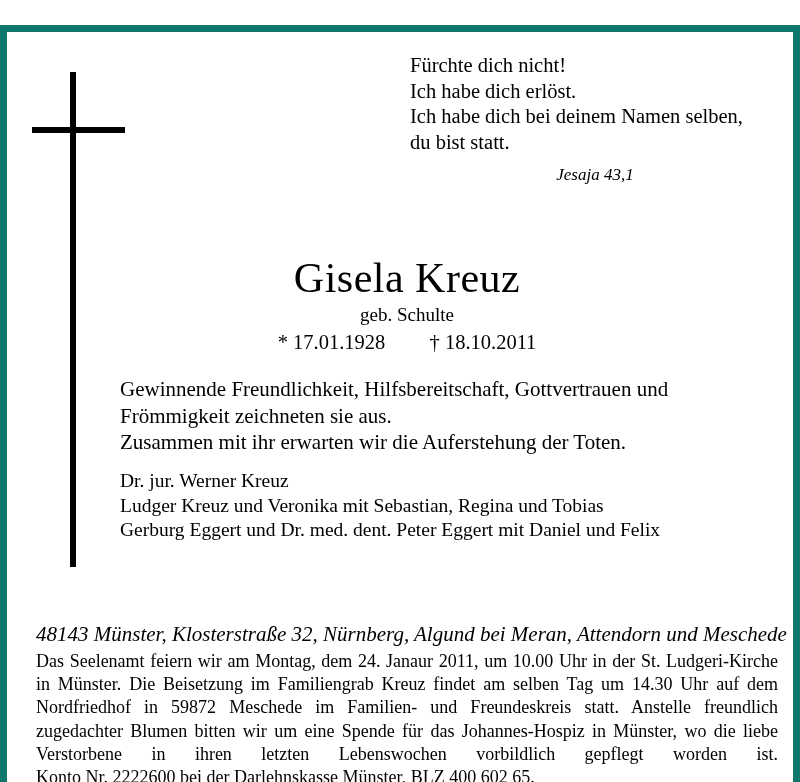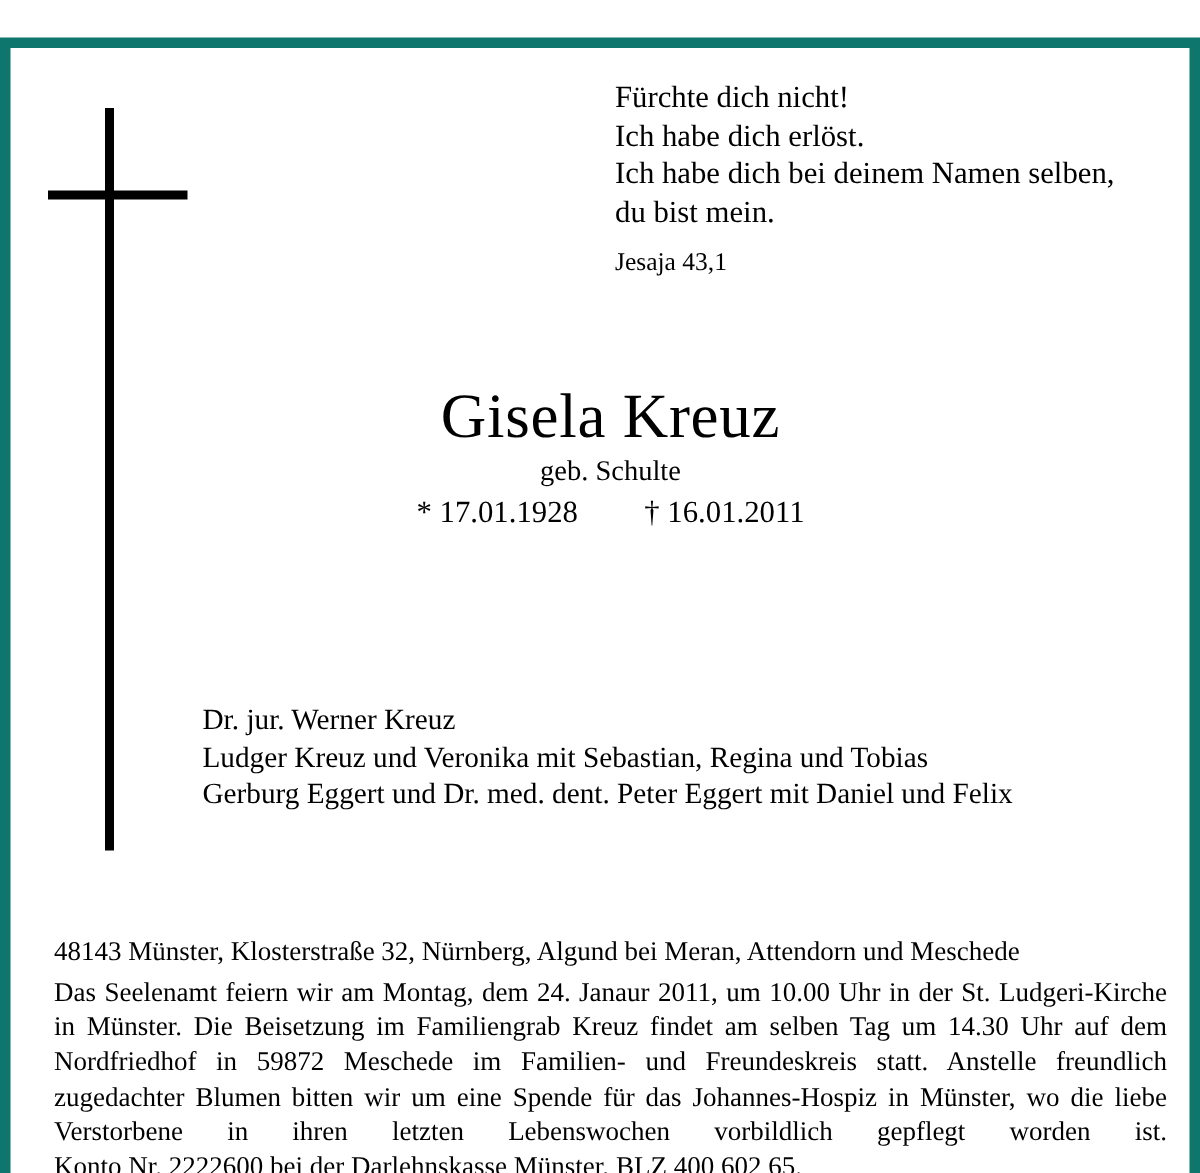--- a/index.html
+++ b/index.html
@@ -62,22 +62,23 @@
     width: 380px;
   }
   .epigraph-line {
     font-size: 20.5px;
     line-height: 25.5px;
     white-space: nowrap;
   }
   .epigraph-source {
     margin-top: 10px;
     font-size: 17px;
-    text-align: left;
+    text-align: center;
     padding-right: 10px;
+    font-style: italic;
   }
 
   
   .lead {
     position: absolute;
     left: 113px;
     top: 180px;
     font-size: 21px;
     line-height: 26px;
   }
@@ -119,38 +120,39 @@
   }
   .tribute-line {
     font-size: 21px;
     line-height: 26.5px;
     white-space: nowrap;
   }
 
   
   .family {
     position: absolute;
-    left: 128px;
+    left: 113px;
     top: 437px;
     width: 650px;
   }
   .family-line {
     font-size: 19.5px;
     line-height: 24.5px;
     white-space: nowrap;
   }
 
   
   .address {
     position: absolute;
     left: 29px;
     top: 590px;
-    font-size: 18px;
+    font-size: 21px;
     line-height: 24px;
     white-space: nowrap;
+    font-style: italic;
   }
 
   
   .fineprint {
     position: absolute;
     left: 29px;
     top: 618px;
     width: 742px;
   }
   .fineprint p {
@@ -173,37 +175,42 @@
 
     <div class="cross">
       <div class="cross-vertical"></div>
       <div class="cross-horizontal"></div>
     </div>
 
     <div class="epigraph">
       <div class="epigraph-line">Fürchte dich nicht!</div>
       <div class="epigraph-line">Ich habe dich erlöst.</div>
       <div class="epigraph-line">Ich habe dich bei deinem Namen selben,</div>
-      <div class="epigraph-line">du bist mein.</div>
+      <div class="epigraph-line">du bist statt.</div>
       <div class="epigraph-source">Jesaja 43,1</div>
     </div>
 
 
     <div class="name-block">
       <div class="deceased-name">Gisela Kreuz</div>
       <div class="maiden-name">geb. Schulte</div>
       <div class="dates">
         <span>*</span>
         <span>17.01.1928</span>
         <span class="date-gap"></span>
         <span>†</span>
-        <span>16.01.2011</span>
+        <span>18.10.2011</span>
       </div>
     </div>
 
+    <div class="tribute">
+      <div class="tribute-line">Gewinnende Freundlichkeit, Hilfsbereitschaft, Gottvertrauen und</div>
+      <div class="tribute-line">Frömmigkeit zeichneten sie aus.</div>
+      <div class="tribute-line">Zusammen mit ihr erwarten wir die Auferstehung der Toten.</div>
+    </div>
 
     <div class="family">
       <div class="family-line">Dr. jur. Werner Kreuz</div>
       <div class="family-line">Ludger Kreuz und Veronika mit Sebastian, Regina und Tobias</div>
       <div class="family-line">Gerburg Eggert und Dr. med. dent. Peter Eggert mit Daniel und Felix</div>
     </div>
 
     <div class="address">48143 Münster, Klosterstraße 32, Nürnberg, Algund bei Meran, Attendorn und Meschede</div>
 
     <div class="fineprint">

